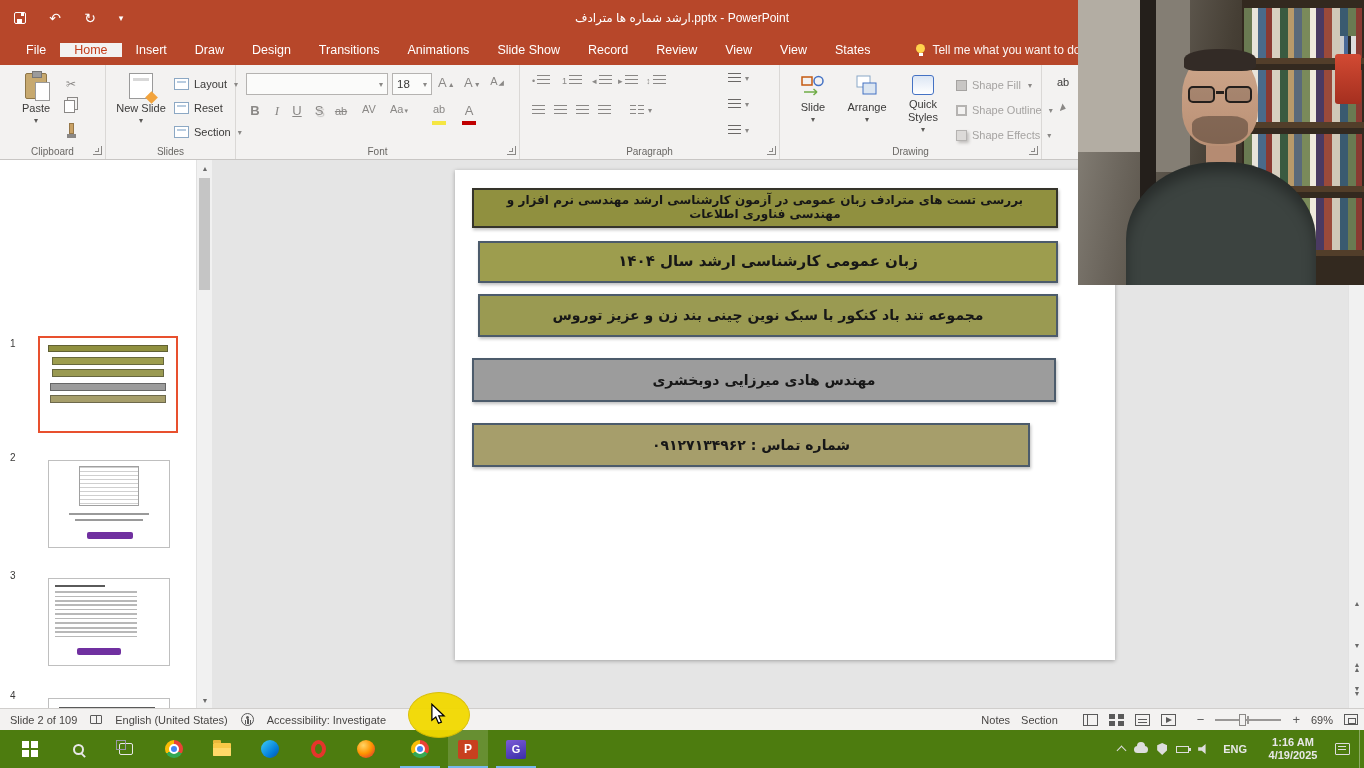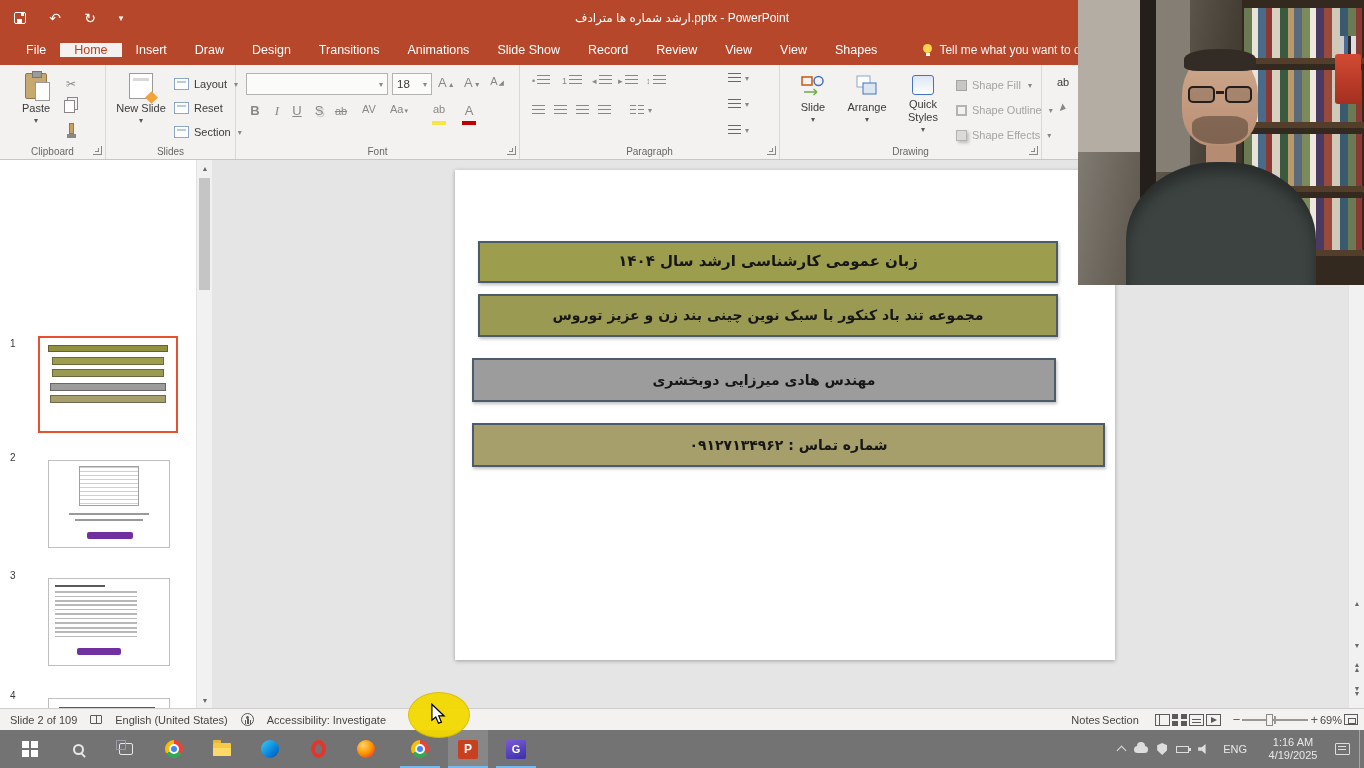--- a/index.html
+++ b/index.html
@@ -87,29 +87,29 @@
   .scr-thumb { position:absolute; left:2px; width:11px; background:#C5C5C5; }
 
   
   .canvas { position:absolute; left:212px; top:160px; width:1152px; height:512px; background:#E5E5E5; }
   .slide { position:absolute; left:243px; top:10px; width:660px; height:490px; background:#fff; box-shadow:0 1px 4px rgba(0,0,0,.3); }
   .sbox { position:absolute; display:flex; align-items:center; justify-content:center; direction:rtl; font-family:"DejaVu Sans",sans-serif; font-weight:bold; color:#171717; border:2px solid #444; box-shadow:1px 2px 3px rgba(0,0,0,.25); text-align:center; padding:0 8px; line-height:1.15; }
   .sb1 { left:17px; top:18px; width:586px; height:40px; font-size:12px; }
   .sb2 { left:23px; top:71px; width:580px; height:42px; font-size:15px; }
   .sb3 { left:23px; top:124px; width:580px; height:43px; font-size:14px; }
   .sb4 { left:17px; top:188px; width:584px; height:44px; font-size:14px; }
-  .sb5 { left:17px; top:253px; width:633px; height:44px; font-size:14px; }
+  .sb5 { left:17px; top:253px; width:558px; height:44px; font-size:14px; }
   .rscroll { position:absolute; left:1348px; top:285px; width:16px; height:423px; background:#F1F1F1; border-left:1px solid #E2E2E2; }
   .rs-el { position:absolute; left:0; width:16px; height:16px; display:flex; flex-direction:column; align-items:center; justify-content:center; font-size:7px; line-height:5px; color:#6a6a6a; }
   .notesbar { position:absolute; left:212px; top:672px; width:1152px; height:36px; background:#EBEBEB; border-top:1px solid #C6C6C6; display:flex; align-items:center; padding-left:16px; font-size:12.5px; color:#404040; }
 
   
   .statusbar { position:absolute; left:0; top:708px; width:1364px; height:22px; background:#F3F2F1; border-top:1px solid #D0CECC; font-size:11px; color:#484644; z-index:5; }
   .sb-left { position:absolute; left:10px; top:0; height:21px; display:flex; align-items:center; gap:13px; }
-  .sb-right { position:absolute; right:6px; top:0; height:21px; display:flex; align-items:center; gap:2px; }
+  .sb-right { position:absolute; right:6px; top:0; height:21px; display:flex; align-items:center; gap:11px; }
   .ic-book { display:block; width:12px; height:9px; border:1px solid #5a5a5a; border-radius:1px; position:relative; }
   .ic-book::after { content:""; position:absolute; left:50%; top:0; bottom:0; width:1px; background:#5a5a5a; }
   .ic-acc { display:block; width:13px; height:13px; border:1px solid #5a5a5a; border-radius:50%; position:relative; }
   .ic-acc::before { content:""; position:absolute; left:4.5px; top:1.5px; width:3px; height:3px; border-radius:50%; background:#5a5a5a; }
   .ic-acc::after { content:""; position:absolute; left:5.5px; top:5px; width:1.5px; height:5px; background:#5a5a5a; box-shadow:-2.5px 0.5px 0 -0.5px #5a5a5a, 2.5px 0.5px 0 -0.5px #5a5a5a; }
   .vi { display:block; width:15px; height:12px; border:1px solid #5a5a5a; position:relative; }
   .vi-normal::after { content:""; position:absolute; left:3px; top:0; bottom:0; width:1px; background:#5a5a5a; }
   .vi-sorter { border:none; background:linear-gradient(#5a5a5a,#5a5a5a) 0 0/6px 5px no-repeat, linear-gradient(#5a5a5a,#5a5a5a) 9px 0/6px 5px no-repeat, linear-gradient(#5a5a5a,#5a5a5a) 0 7px/6px 5px no-repeat, linear-gradient(#5a5a5a,#5a5a5a) 9px 7px/6px 5px no-repeat; }
   .vi-reading::after { content:""; position:absolute; left:2px; right:2px; bottom:2px; height:1px; background:#5a5a5a; box-shadow:0 -3px 0 #5a5a5a; }
   .vi-show::after { content:""; position:absolute; left:4px; top:2px; width:0; height:0; border-left:6px solid #5a5a5a; border-top:3.5px solid transparent; border-bottom:3.5px solid transparent; }
@@ -205,21 +205,21 @@
     <div class="tab">Insert</div>
     <div class="tab">Draw</div>
     <div class="tab">Design</div>
     <div class="tab">Transitions</div>
     <div class="tab">Animations</div>
     <div class="tab">Slide Show</div>
     <div class="tab">Record</div>
     <div class="tab">Review</div>
     <div class="tab">View</div>
     <div class="tab">View</div>
-    <div class="tab">Shapes</div>
+    <div class="tab">States</div>
     <div class="tellme">
       <span class="bulb"></span>
       <span>Tell me what you want to do</span>
     </div>
   </div>
 
   <div class="ribbon">
 
     <div class="grp" style="left:0;width:106px">
       <div class="bigbtn" style="left:12px">
@@ -426,20 +426,21 @@
   </div>
 
   <div class="tscroll">
     <div class="scr-arr" style="top:0">▲</div>
     <div class="scr-thumb" style="top:18px;height:112px"></div>
     <div class="scr-arr" style="bottom:0">▼</div>
   </div>
 
   <div class="canvas">
     <div class="slide">
+      <div class="sbox sb1" style="background: rgb(144, 144, 63); border-color: rgb(53, 52, 43);">بررسی تست های مترادف   زبان عمومی در آزمون کارشناسی ارشد  مهندسی نرم افزار و مهندسی فناوری اطلاعات</div>
       <div class="sbox sb2" style="background: rgb(157, 157, 78); border-color: rgb(76, 91, 107);">زبان عمومی کارشناسی ارشد سال ۱۴۰۴</div>
       <div class="sbox sb3" style="background: rgb(154, 154, 82); border-color: rgb(76, 91, 107);">مجموعه تند باد کنکور با سبک نوین چینی بند زن و عزیز توروس</div>
       <div class="sbox sb4" style="background: rgb(156, 156, 156); border-color: rgb(76, 91, 107);">مهندس هادی میرزایی دوبخشری</div>
       <div class="sbox sb5" style="background: rgb(166, 158, 107); border-color: rgb(76, 91, 107);">شماره تماس : ۰۹۱۲۷۱۳۴۹۶۲</div>
     </div>
   </div>
 
   <div class="rscroll">
     <div class="rs-el" style="top:310px">▲</div>
     <div class="rs-el" style="top:352px">▼</div>
@@ -473,21 +474,21 @@
       <span class="zo-track">
         <span class="zo-notch"></span>
         <span class="zo-thumb"></span>
       </span>
       <span class="zo-btn">+</span>
       <span>69%</span>
       <span class="fit"></span>
     </div>
   </div>
 
-  <div class="taskbar" style="background: #737373;">
+  <div class="taskbar" style="background: #4d7c0f; font-weight: bold;">
     <div class="tb-item" style="left:10px">
         <span class="tb-win">
           <i></i>
           <i></i>
           <i></i>
           <i></i>
         </span>
       </div>
     <div class="tb-item" style="left:58px">
         <span class="tb-search"></span>

